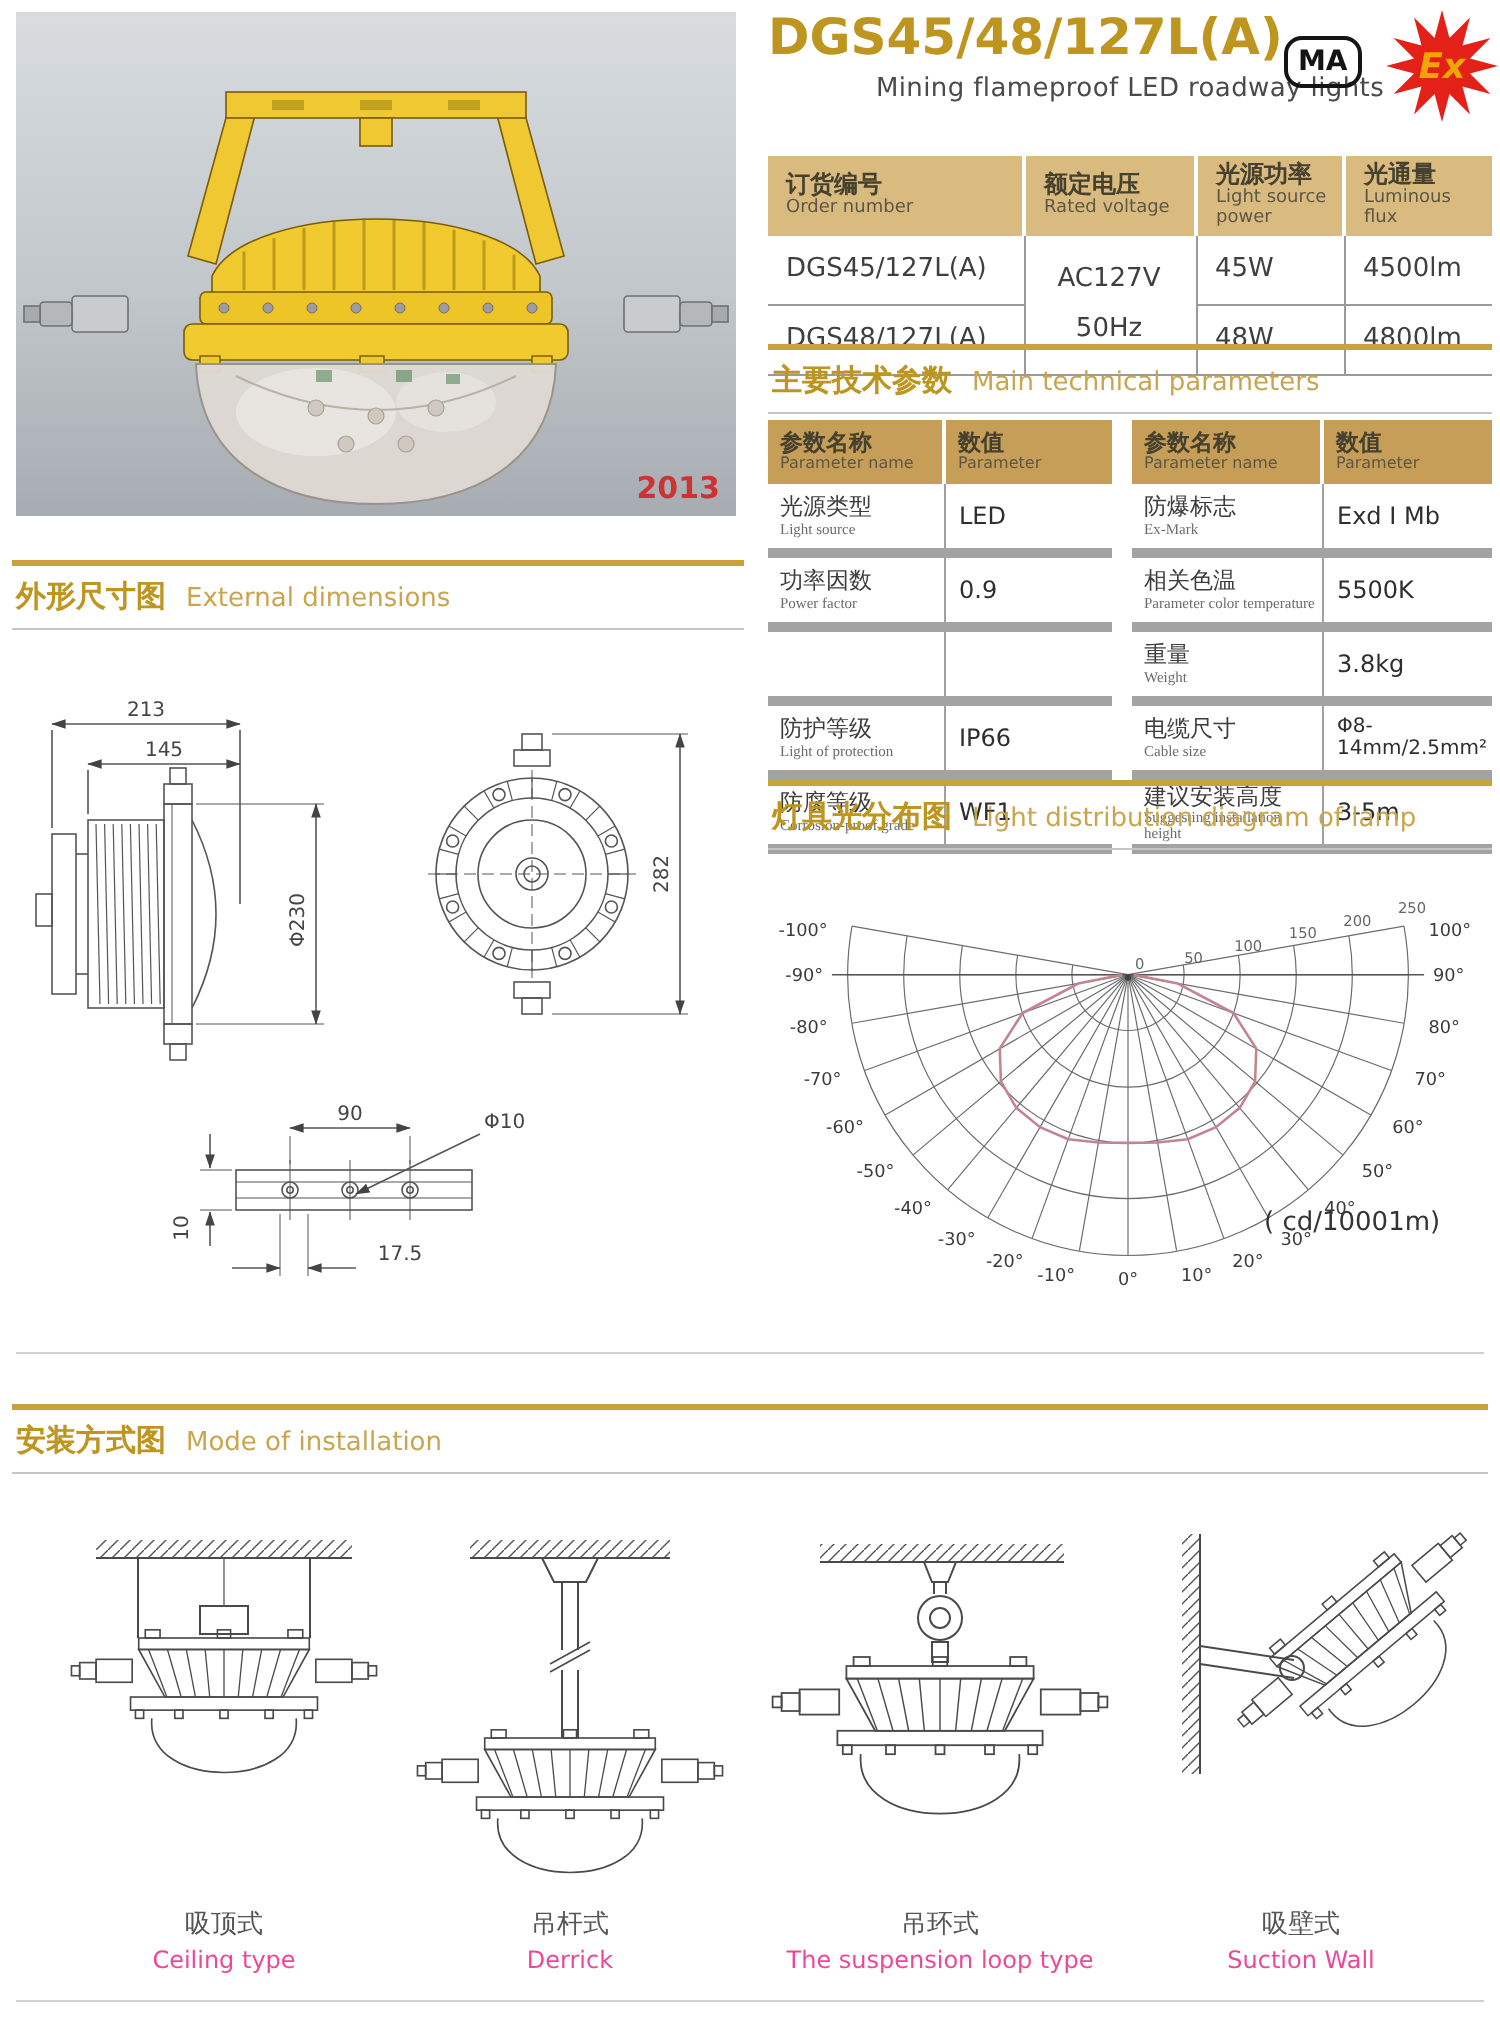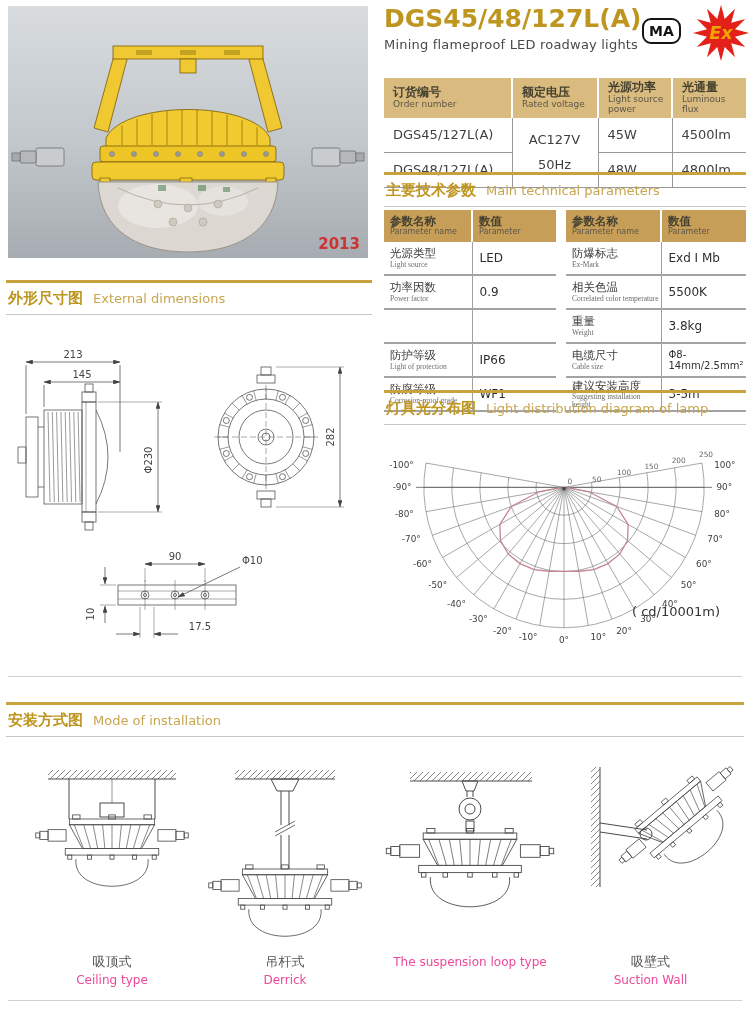--- a/index.html
+++ b/index.html
@@ -31,21 +31,21 @@
   .order-table td{border-bottom:1px solid #9a9a9a;border-left:1px solid #9a9a9a;
                   font-size:13px;color:#3f3f3f;padding-left:9px;height:32px;}
   .order-table td:first-child{border-left:none;}
   .order-table td.volt{text-align:center;padding-left:0;}
 
   .param-table th{background:#C79E58;text-align:left;vertical-align:middle;
                   padding:2px 2px 2px 6px;border-left:2px solid #fff;height:28px;}
   .param-table th:first-child{border-left:none;}
   .param-table .h-cn{font-size:11.5px;}
   .param-table .h-en{font-size:8px;}
-  .param-table td{border-bottom:2px solid #a3a3a3;height:30px;vertical-align:middle;
+  .param-table td{border-bottom:5px solid #a3a3a3;height:30px;vertical-align:middle;
                   padding-left:6px;margin-left:28px;}
   .param-table td.pval{border-left:1px solid #a0a0a0;font-size:12px;color:#2e2e2e;padding-left:7px;}
   .p-cn{font-size:11.5px;color:#3c3c3c;line-height:1.15;}
   .p-en{font-size:7.5px;color:#6b6b6b;line-height:1.05;font-family:Liberation Serif, serif;}
 
   
   .chart-wrap{width:362px;height:200px;}
   .unit-label{position:absolute;left:248px;top:156px;font-size:13px;color:#333;}
 
   
@@ -135,21 +135,21 @@
         <circle cx="210" cy="198" r="4"></circle>
       <circle cx="165" cy="216" r="4"></circle>
         <circle cx="195" cy="216" r="4"></circle>
     </g>
     <text x="352" y="243" text-anchor="end" font-size="15" font-weight="bold" fill="#CC3333">2013</text>
   </svg>
 </div>
 
 <div class="abs" style="left:384px;top:4px;width:362px;">
   <div class="page-title">DGS45/48/127L(A)</div>
-  <div class="sub-en" style="margin-top:4px;">Mining flameproof LED roadway lights</div>
+  <div class="sub-en" style="margin-top:4px;text-align:center;">Mining flameproof LED roadway lights</div>
 </div>
 <div class="abs" style="left:642px;top:18px;">
   <span class="ma-badge">MA</span>
 </div>
 <div class="abs" style="left:692px;top:4px;">
   <svg width="58" height="58" viewBox="0 0 56 56">
     <polygon fill="#E32119" points="55,28 41.5,31.6 51.4,41.5 37.9,37.9 41.5,51.4 31.6,41.5 28,55 24.4,41.5 14.5,51.4 18.1,37.9 4.6,41.5 14.5,31.6 1,28 14.5,24.4 4.6,14.5 18.1,18.1 14.5,4.6 24.4,14.5 28,1 31.6,14.5 41.5,4.6 37.9,18.1 51.4,14.5 41.5,24.4"></polygon>
     <text x="28" y="34" text-anchor="middle" font-size="17" font-weight="bold" font-style="italic" fill="#F0A500">Ex</text>
   </svg>
 </div>
@@ -281,21 +281,21 @@
     <tr>
         <td>
           <div class="p-cn">防爆标志</div>
           <div class="p-en">Ex-Mark</div>
         </td>
         <td class="pval">Exd I Mb</td>
       </tr>
     <tr>
         <td>
           <div class="p-cn">相关色温</div>
-          <div class="p-en">Correlated color temperature</div>
+          <div class="p-en">Parameter color temperature</div>
         </td>
         <td class="pval">5500K</td>
       </tr>
     <tr>
         <td>
           <div class="p-cn">重量</div>
           <div class="p-en">Weight</div>
         </td>
         <td class="pval">3.8kg</td>
       </tr>
@@ -619,20 +619,21 @@
 
 <div class="cap" style="left:37px;top:953px;width:150px;">
   <div class="cap-cn">吸顶式</div>
   <div class="cap-en">Ceiling type</div>
 </div>
 <div class="cap" style="left:215px;top:953px;width:140px;">
   <div class="cap-cn">吊杆式</div>
   <div class="cap-en">Derrick</div>
 </div>
 <div class="cap" style="left:368px;top:953px;width:204px;">
+  <div class="cap-cn">吊环式</div>
   <div class="cap-en">The suspension loop type</div>
 </div>
 <div class="cap" style="left:578px;top:953px;width:145px;">
   <div class="cap-cn">吸壁式</div>
   <div class="cap-en">Suction Wall</div>
 </div>
 
 <div class="abs hline" style="left:8px;top:1000px;width:734px;"></div>
 
 </body></html>

